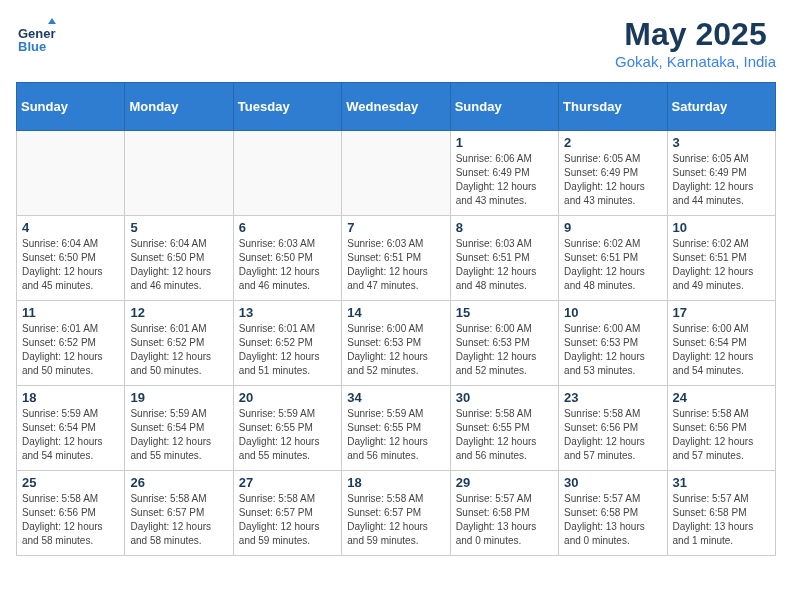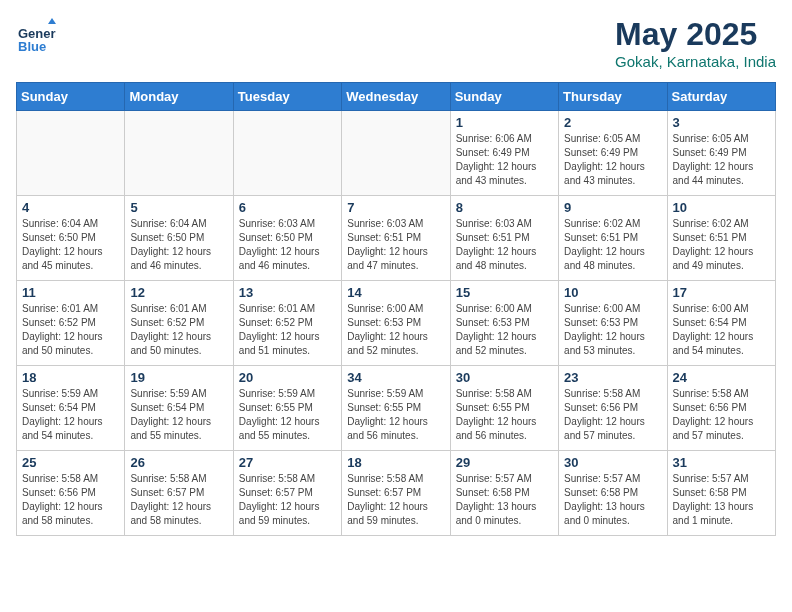--- a/index.html
+++ b/index.html
@@ -22,42 +22,42 @@
       font-size: 18px;
       font-weight: bold;
       color: #1a3a5c;
     }
     .logo-icon {
       width: 40px;
       height: 40px;
       margin-right: 4px;
     }
     .title-block {
-      text-align: left;
+      text-align: center;
     }
     .month-title {
       font-size: 32px;
       font-weight: bold;
       color: #1a3a5c;
     }
     .location {
       font-size: 15px;
-      color: #0f766e;
+      color: #3b82f6;
     }
     .calendar {
       width: 100%;
       border-collapse: collapse;
       border: 1px solid #ccc;
     }
     .calendar th {
       background-color: #2e7dd1;
       color: #fff;
       font-size: 13px;
       font-weight: bold;
-      padding: 6px 4px;
+      padding: 16px 4px;
       border: 1px solid #2567b0;
       text-align: left;
     }
     .calendar td {
       border: 1px solid #ccc;
       vertical-align: top;
       padding: 4px 5px;
       font-size: 11px;
       color: #333;
       width: calc(100% / 7);

